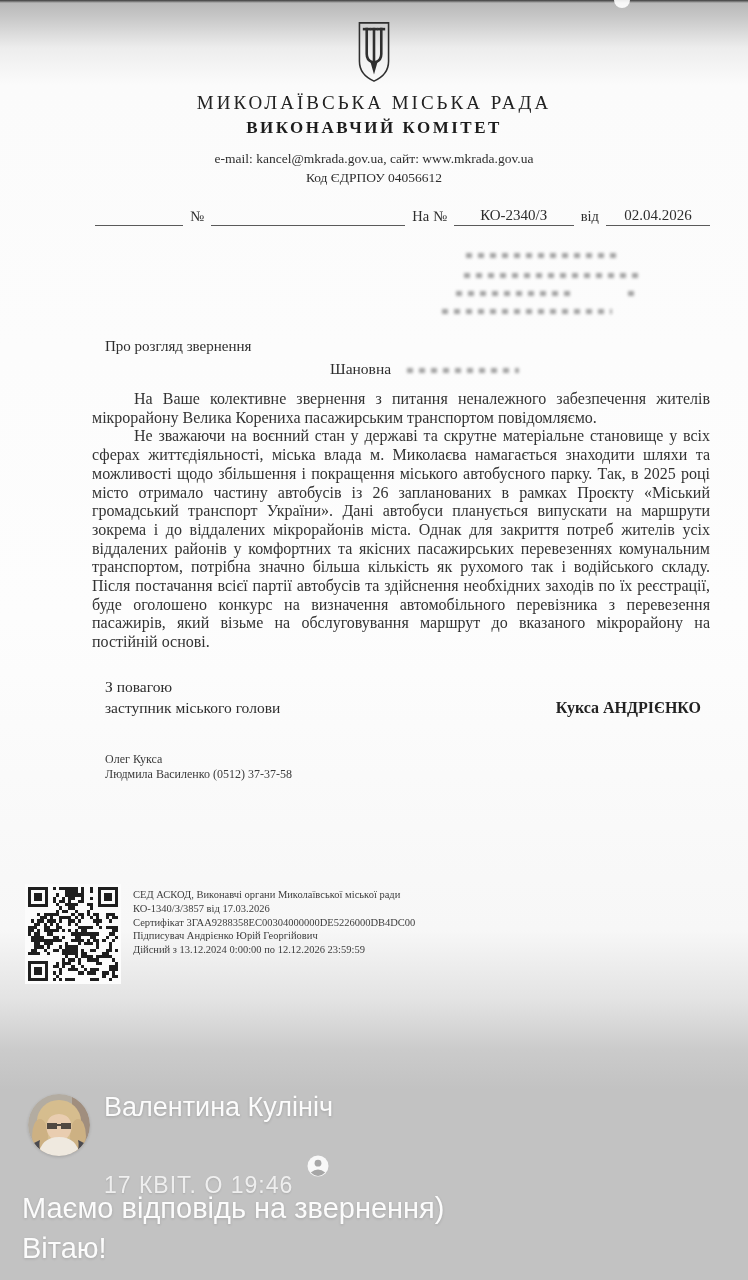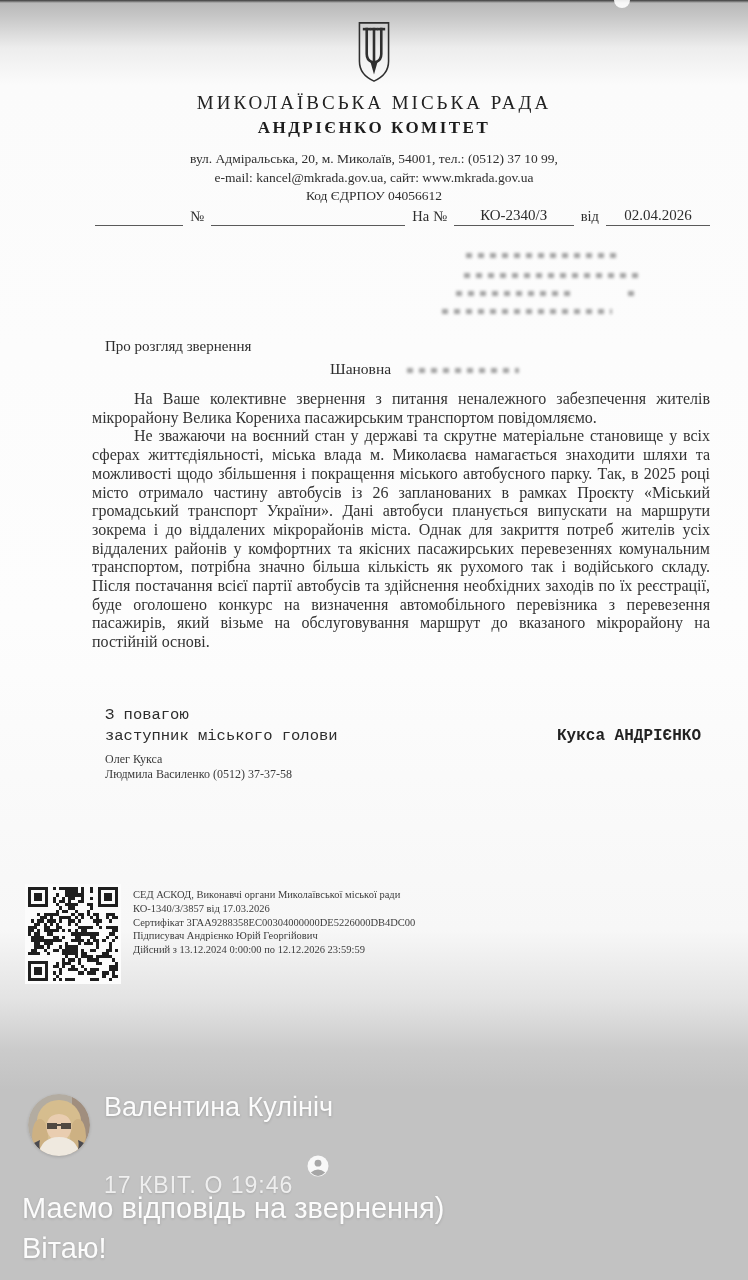--- a/index.html
+++ b/index.html
@@ -46,21 +46,21 @@
     filter:blur(1.5px);opacity:.5;vertical-align:middle;
     background:repeating-linear-gradient(90deg,#4a4a4a 0 6px,transparent 6px 12px);
   }
   .subject{position:absolute;left:105px;top:338px;font-size:15px;color:#2d2d2d;}
   .salutation{position:absolute;left:330px;top:360px;font-size:15.5px;color:#2d2d2d;}
   .bodytext{
     position:absolute;left:92px;top:390px;width:618px;
     font-size:16px;line-height:18.7px;text-align:justify;color:#333;
   }
   .bodytext p{margin:0;text-indent:42px;}
-  .sig{position:absolute;left:105px;top:706px;width:596px;font-size:15.5px;color:#2d2d2d;font-family:Liberation Mono, monospace;}
+  .sig{position:absolute;left:105px;top:678px;width:596px;font-size:15.5px;color:#2d2d2d;}
   .sigrow{display:flex;justify-content:space-between;margin-top:3px;}
   .signame{font-weight:bold;font-size:16px;color:#222;}
   .execs{position:absolute;left:105px;top:752px;font-size:12px;line-height:15px;color:#3a3a3a;}
   
   .stamp{position:absolute;left:25px;top:884px;display:flex;align-items:flex-start;}
   .qr{position:relative;width:96px;height:100px;background:#fcfcfc;padding:2px;box-sizing:border-box;}
   .qr-grid{position:absolute;left:3px;top:3px;right:3px;bottom:3px;
     display:grid;grid-template-rows:repeat(29,1fr);grid-template-columns:repeat(29,1fr);}
   .qr-grid i{background:#1f1f1f;}
   .qr-f{position:absolute;width:20px;height:20px;border:3px solid #1f1f1f;box-sizing:border-box;background:#fcfcfc;}
@@ -98,23 +98,22 @@
           <path d="M64 16 V64 Q64 76 54 79"></path>
           <path d="M46 80 L50 94 L54 80"></path>
           <path d="M31 16 H41"></path>
             <path d="M45 16 H55"></path>
             <path d="M59 16 H69"></path>
         </g>
       </svg>
     </div>
 
     <div class="centered council">МИКОЛАЇВСЬКА МІСЬКА РАДА</div>
-    <div class="centered committee">АНДРІЄНКО КОМІТЕТ</div>
+    <div class="centered committee">ВИКОНАВЧИЙ КОМІТЕТ</div>
     <div class="centered addr">
-      <div>вул. Адміральська, 20, м. Миколаїв, 54001, тел.: (0512) 37 10 99,</div>
       <div>e-mail: kancel@mkrada.gov.ua, сайт: www.mkrada.gov.ua</div>
       <div>Код ЄДРПОУ 04056612</div>
     </div>
 
     <div class="refline">
       <span class="uline u1"></span>
       <span class="reflabel">№</span>
       <span class="uline u2"></span>
       <span class="reflabel">На №</span>
       <span class="uline u3">КО-2340/З</span>

